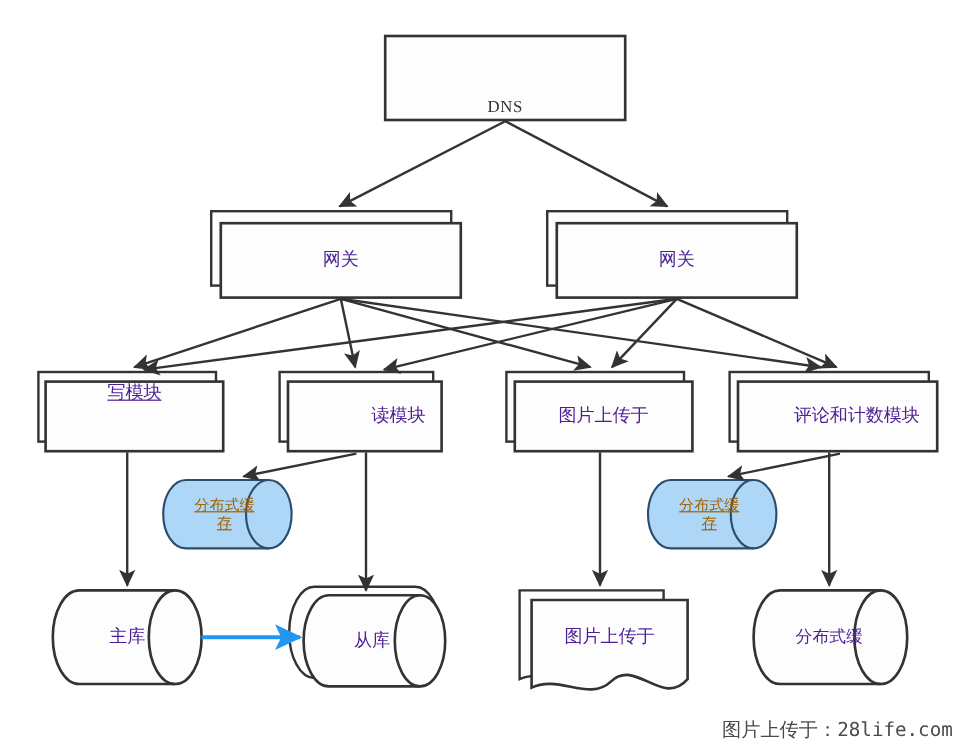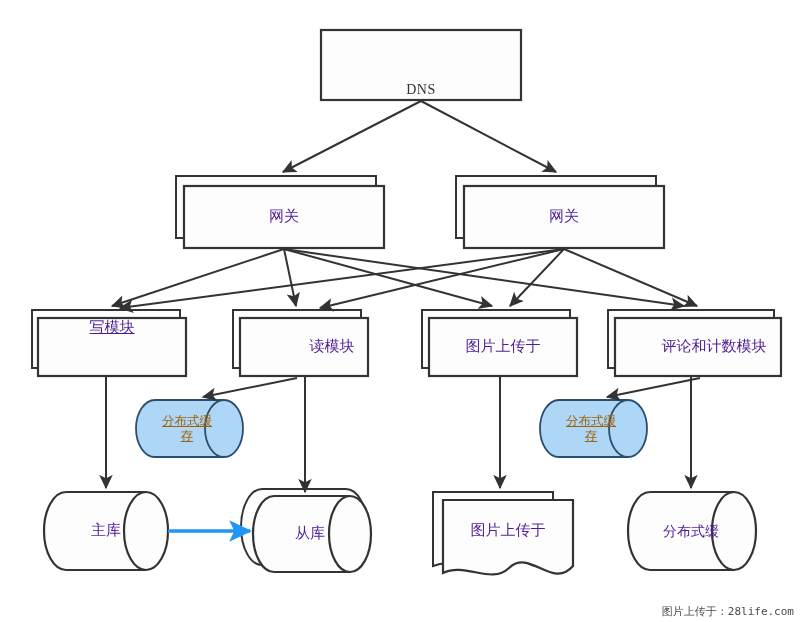--- a/index.html
+++ b/index.html
@@ -50,21 +50,21 @@
   .lbl-cache {
     font-size: 12.5px;
     color: #a16207;
     text-decoration: underline;
   }
   .watermark {
     position: absolute;
     right: 6px;
     bottom: 3px;
     font-family: "DejaVu Sans Mono", "Liberation Mono", monospace;
-    font-size: 11px;
+    font-size: 16px;
     color: #4a4a4a;
     white-space: nowrap;
   }
 </style>
 </head>
 <body>
 
 <div id="canvas">
 
   <svg id="diagram-svg" viewBox="0 0 800 622">

